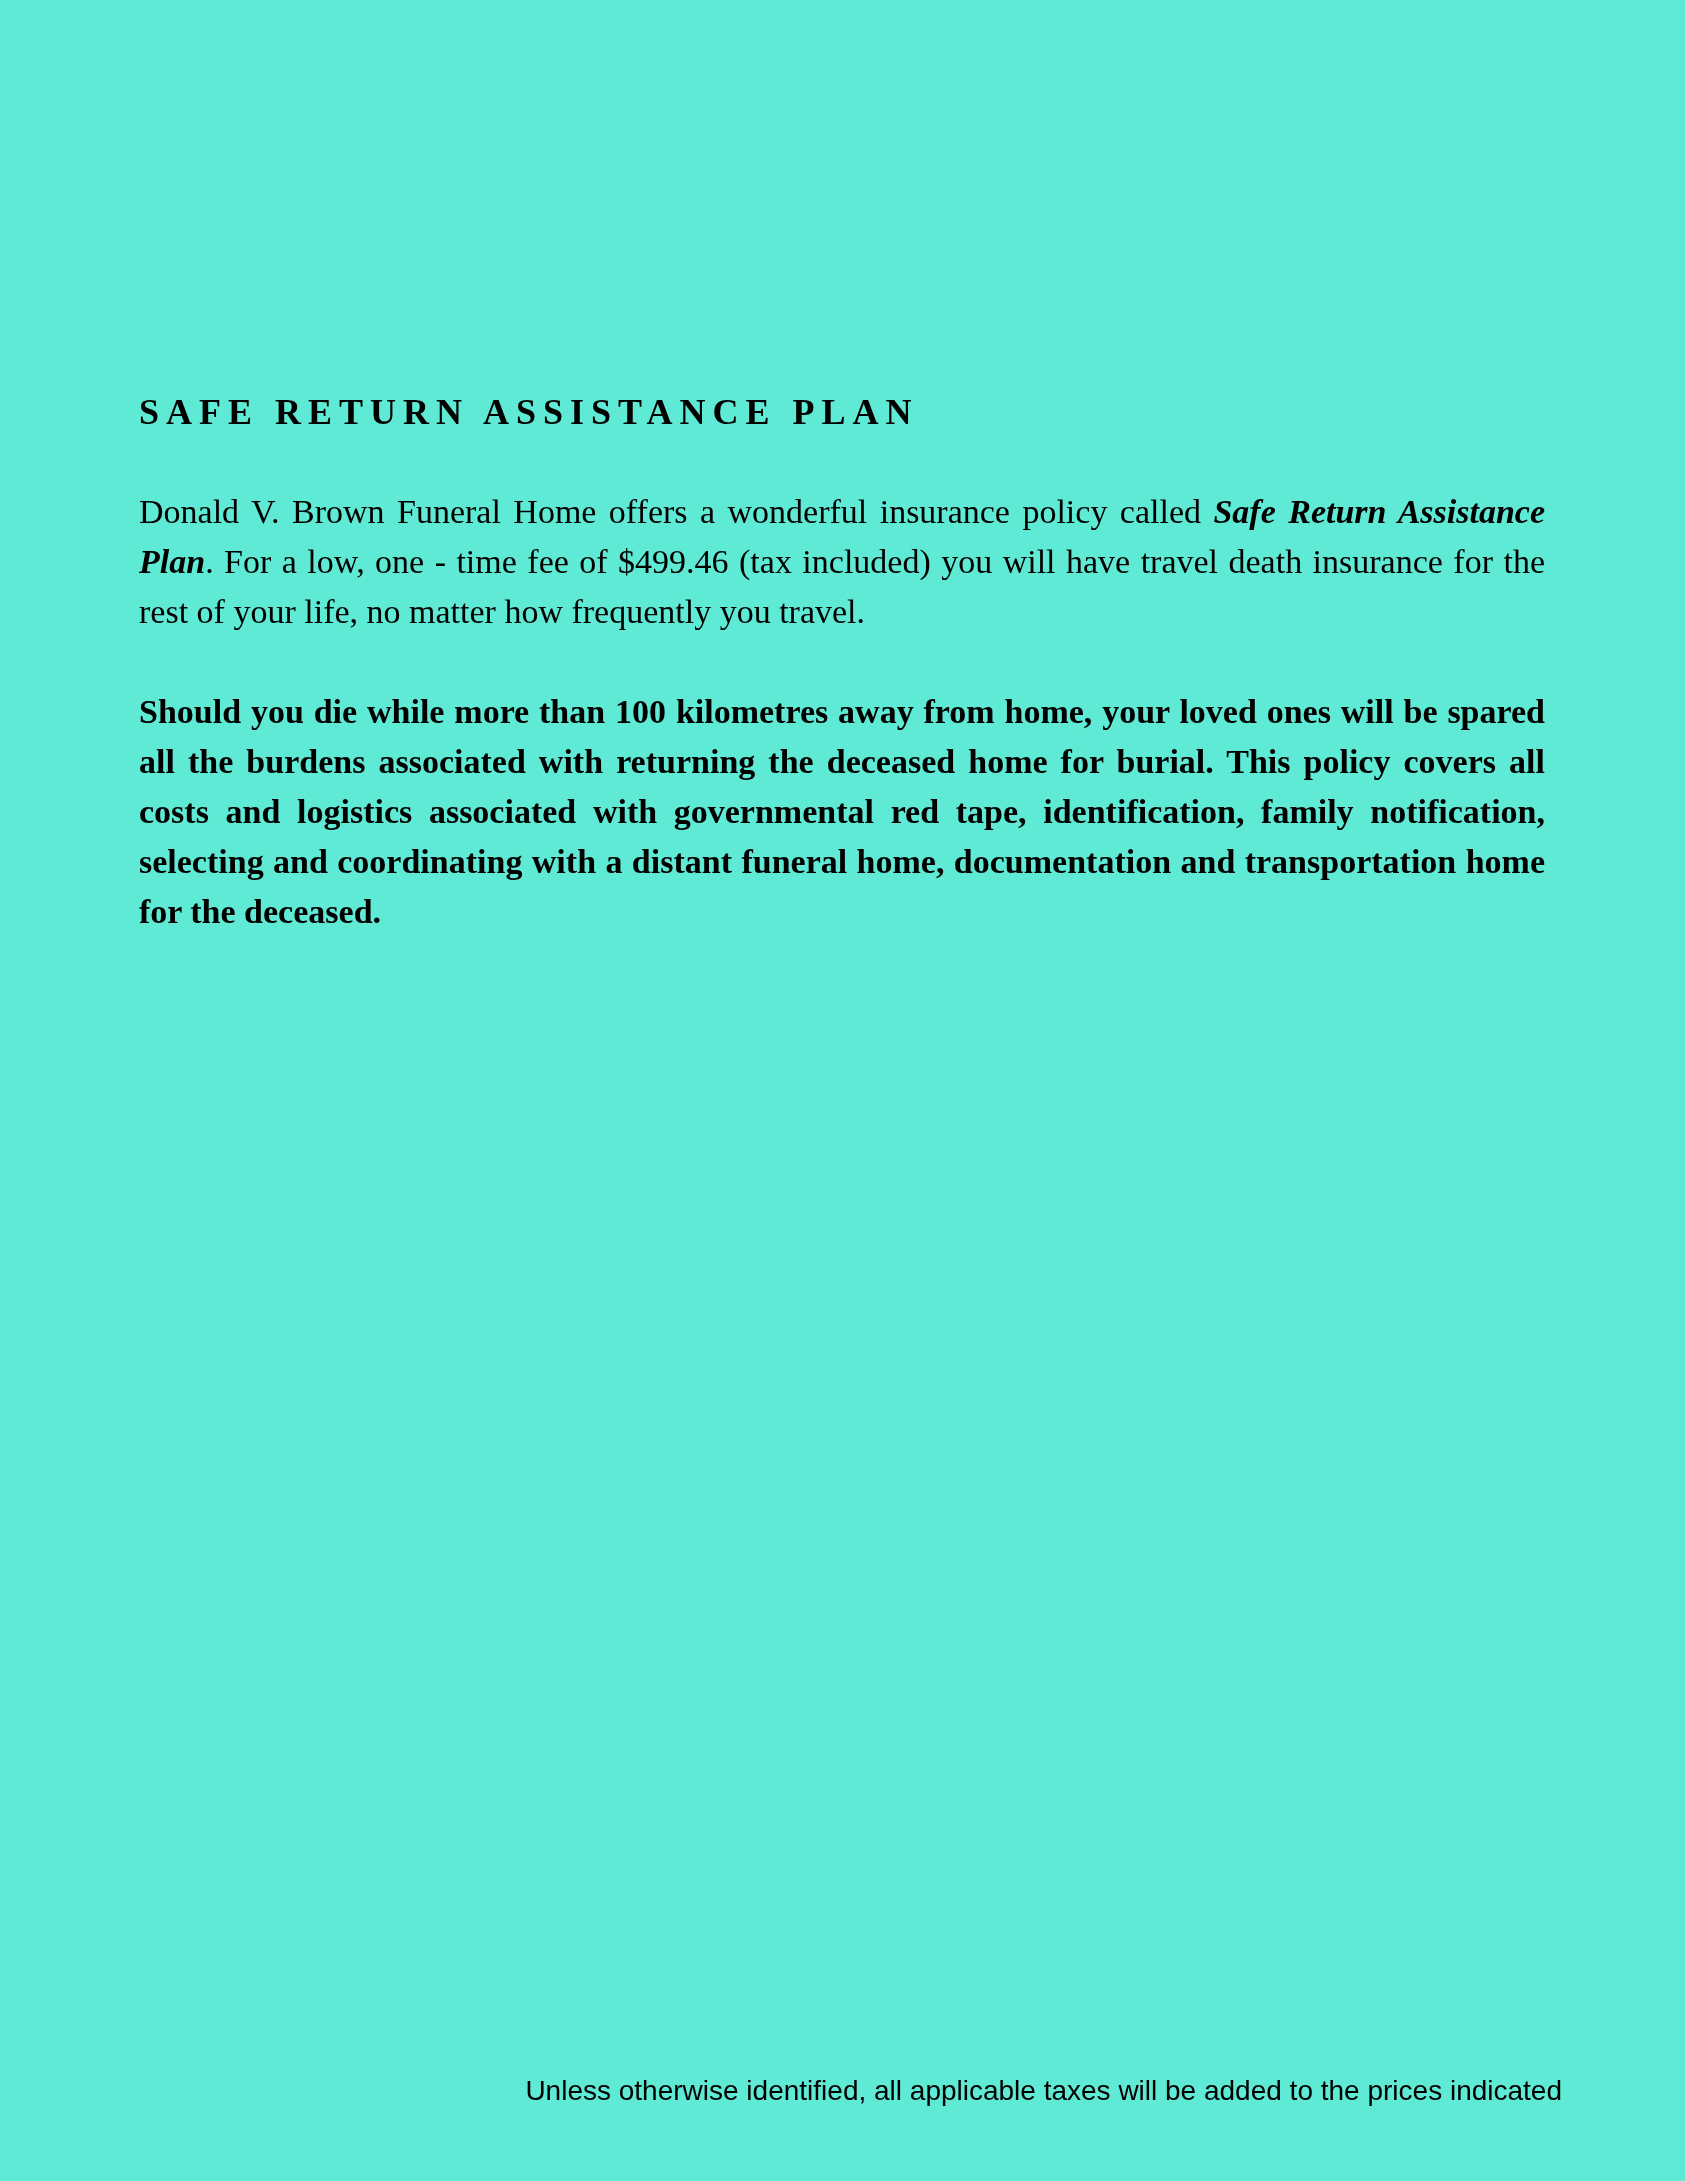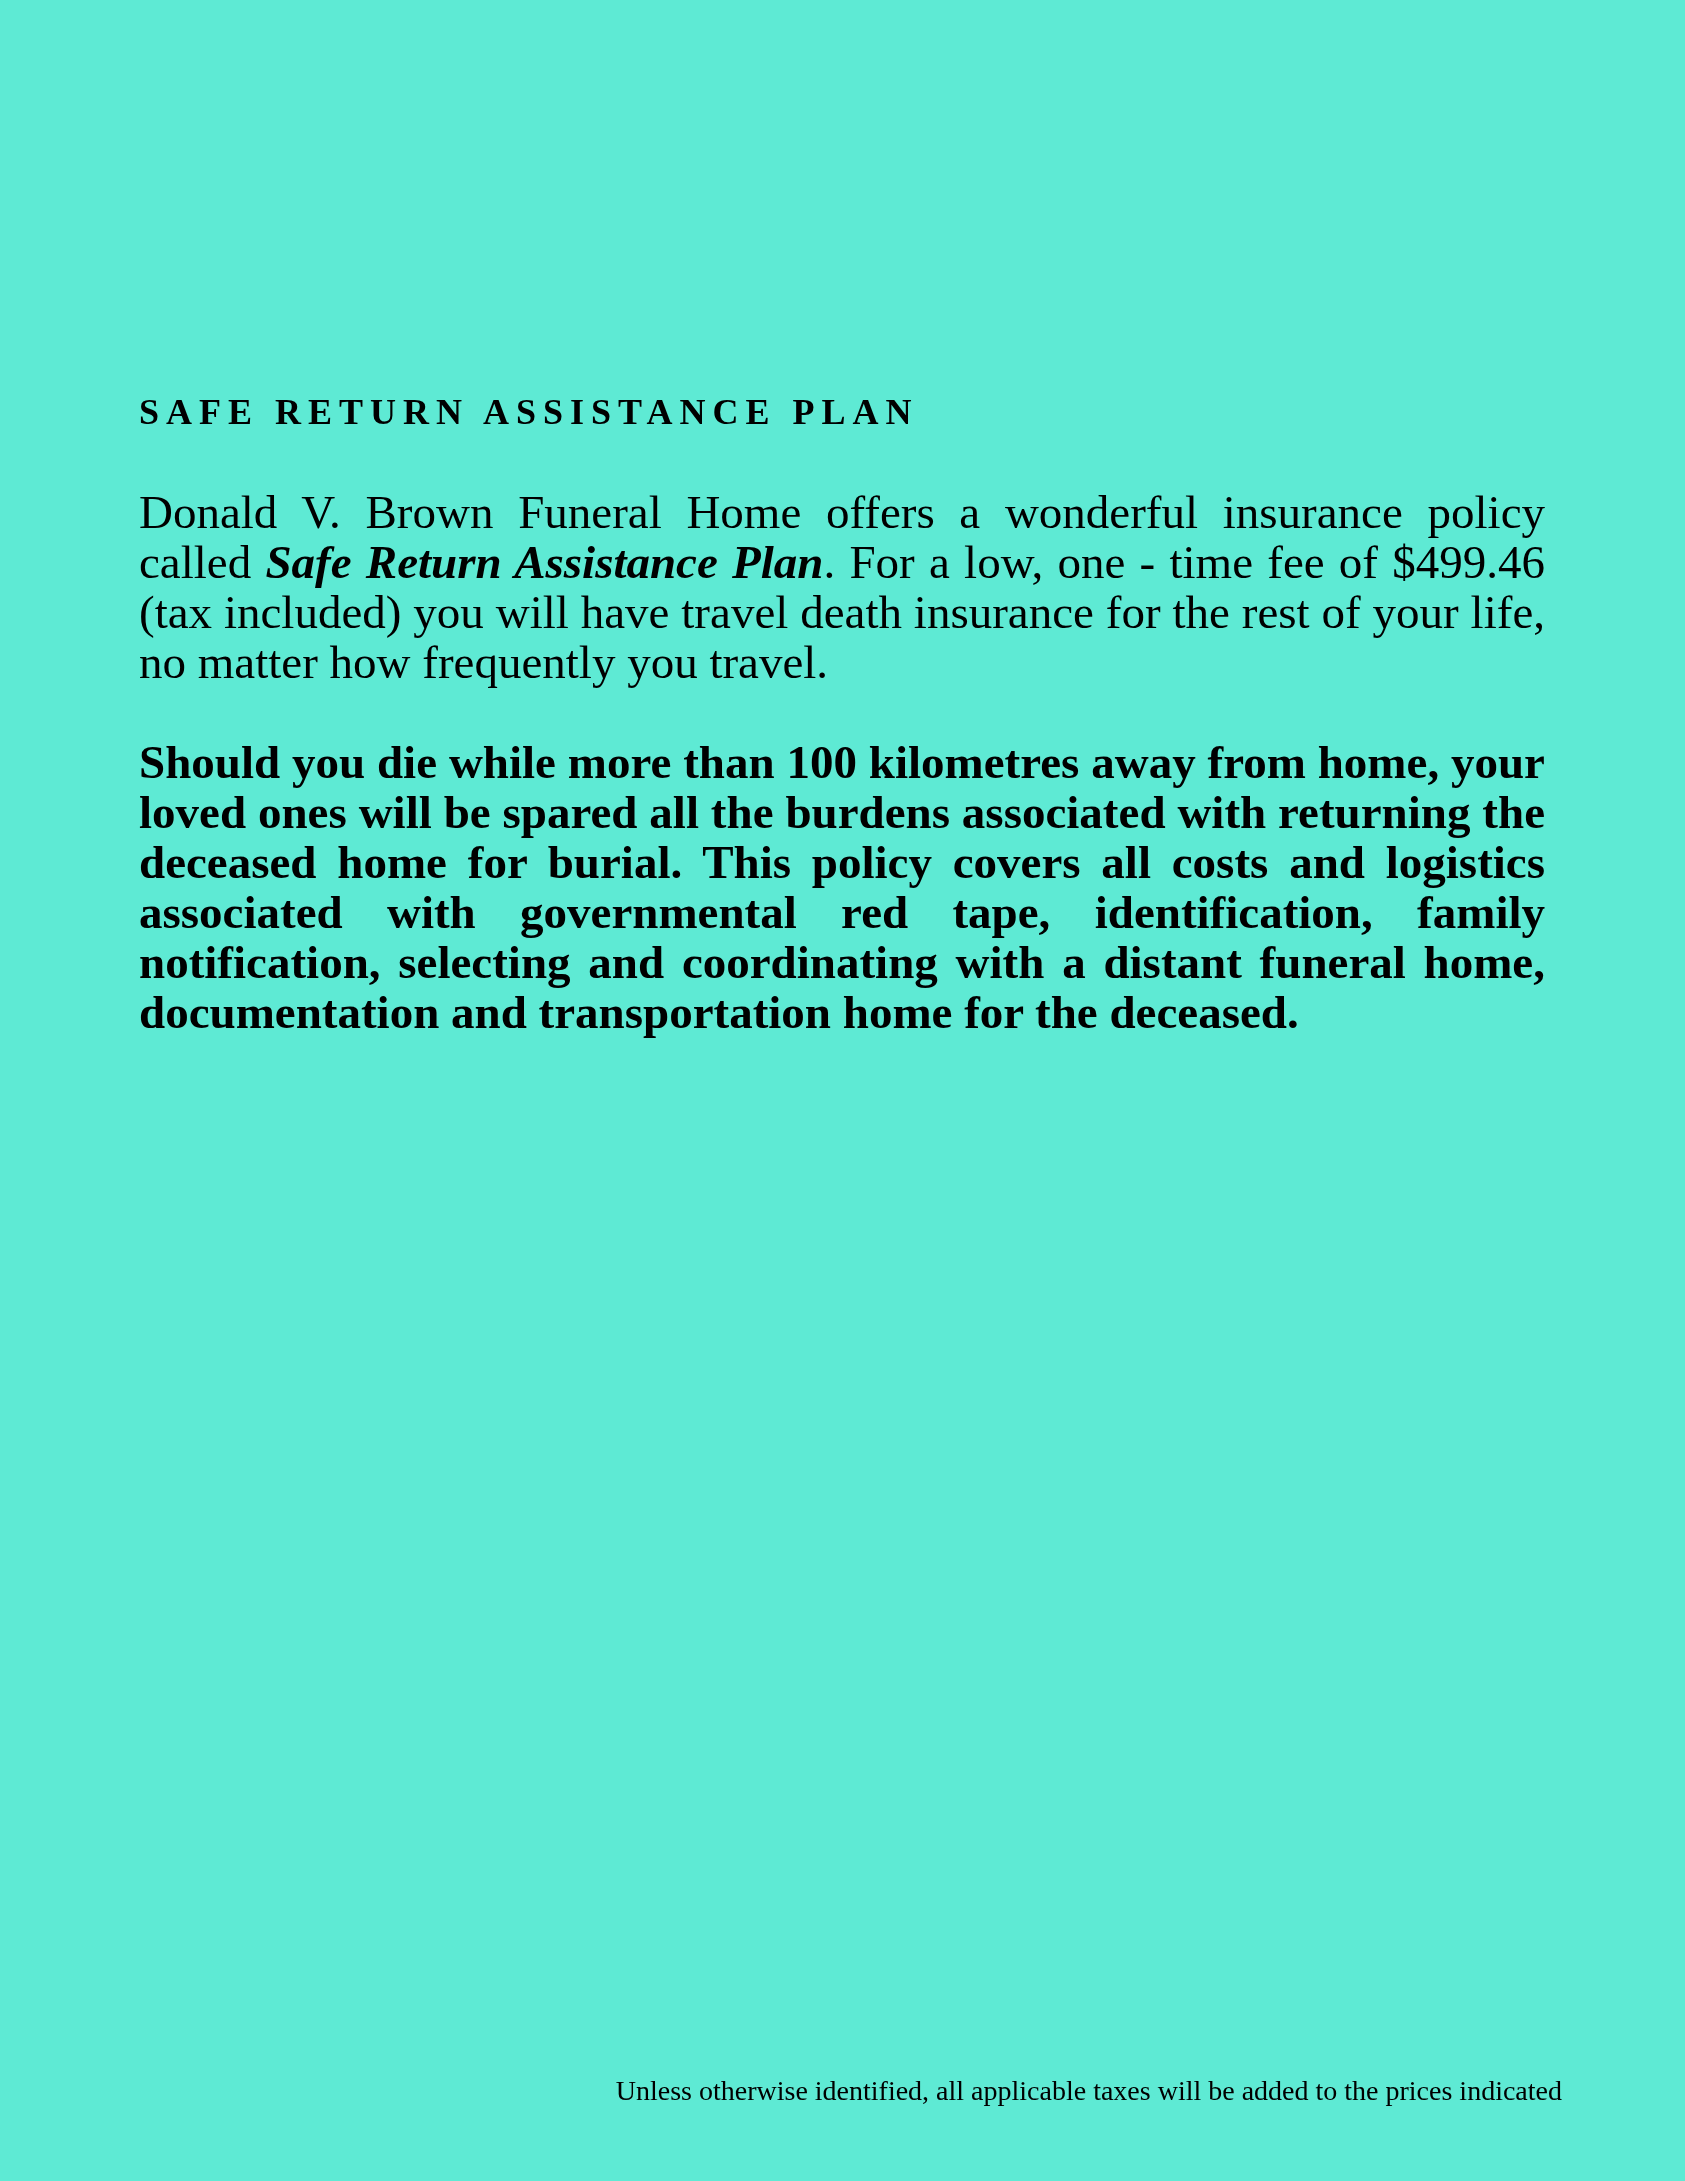--- a/index.html
+++ b/index.html
@@ -31,40 +31,40 @@
     }
     .doc-title {
       font-size: 36px;
       font-weight: 700;
       letter-spacing: 7px;
       line-height: 50px;
       margin: 0 0 50px 0;
       white-space: nowrap;
     }
     .para {
-      font-size: 47px;
+      font-size: 34px;
       line-height: 50px;
       text-align: justify;
       margin: 0 0 50px 0;
     }
     .para:last-of-type {
       margin-bottom: 0;
       font-weight: bold;
     }
     .emphasis {
       font-weight: 700;
       font-style: italic;
     }
 
     
     .footer-note {
       position: absolute;
       top: 2074px;
       right: 123px;
-      font-family: Liberation Serif, serif;
+      font-family: Liberation Sans, sans-serif;
       font-size: 28px;
       line-height: 33px;
       white-space: nowrap;
     }
   </style>
 </head>
 <body>
 
 <div class="page">
 

